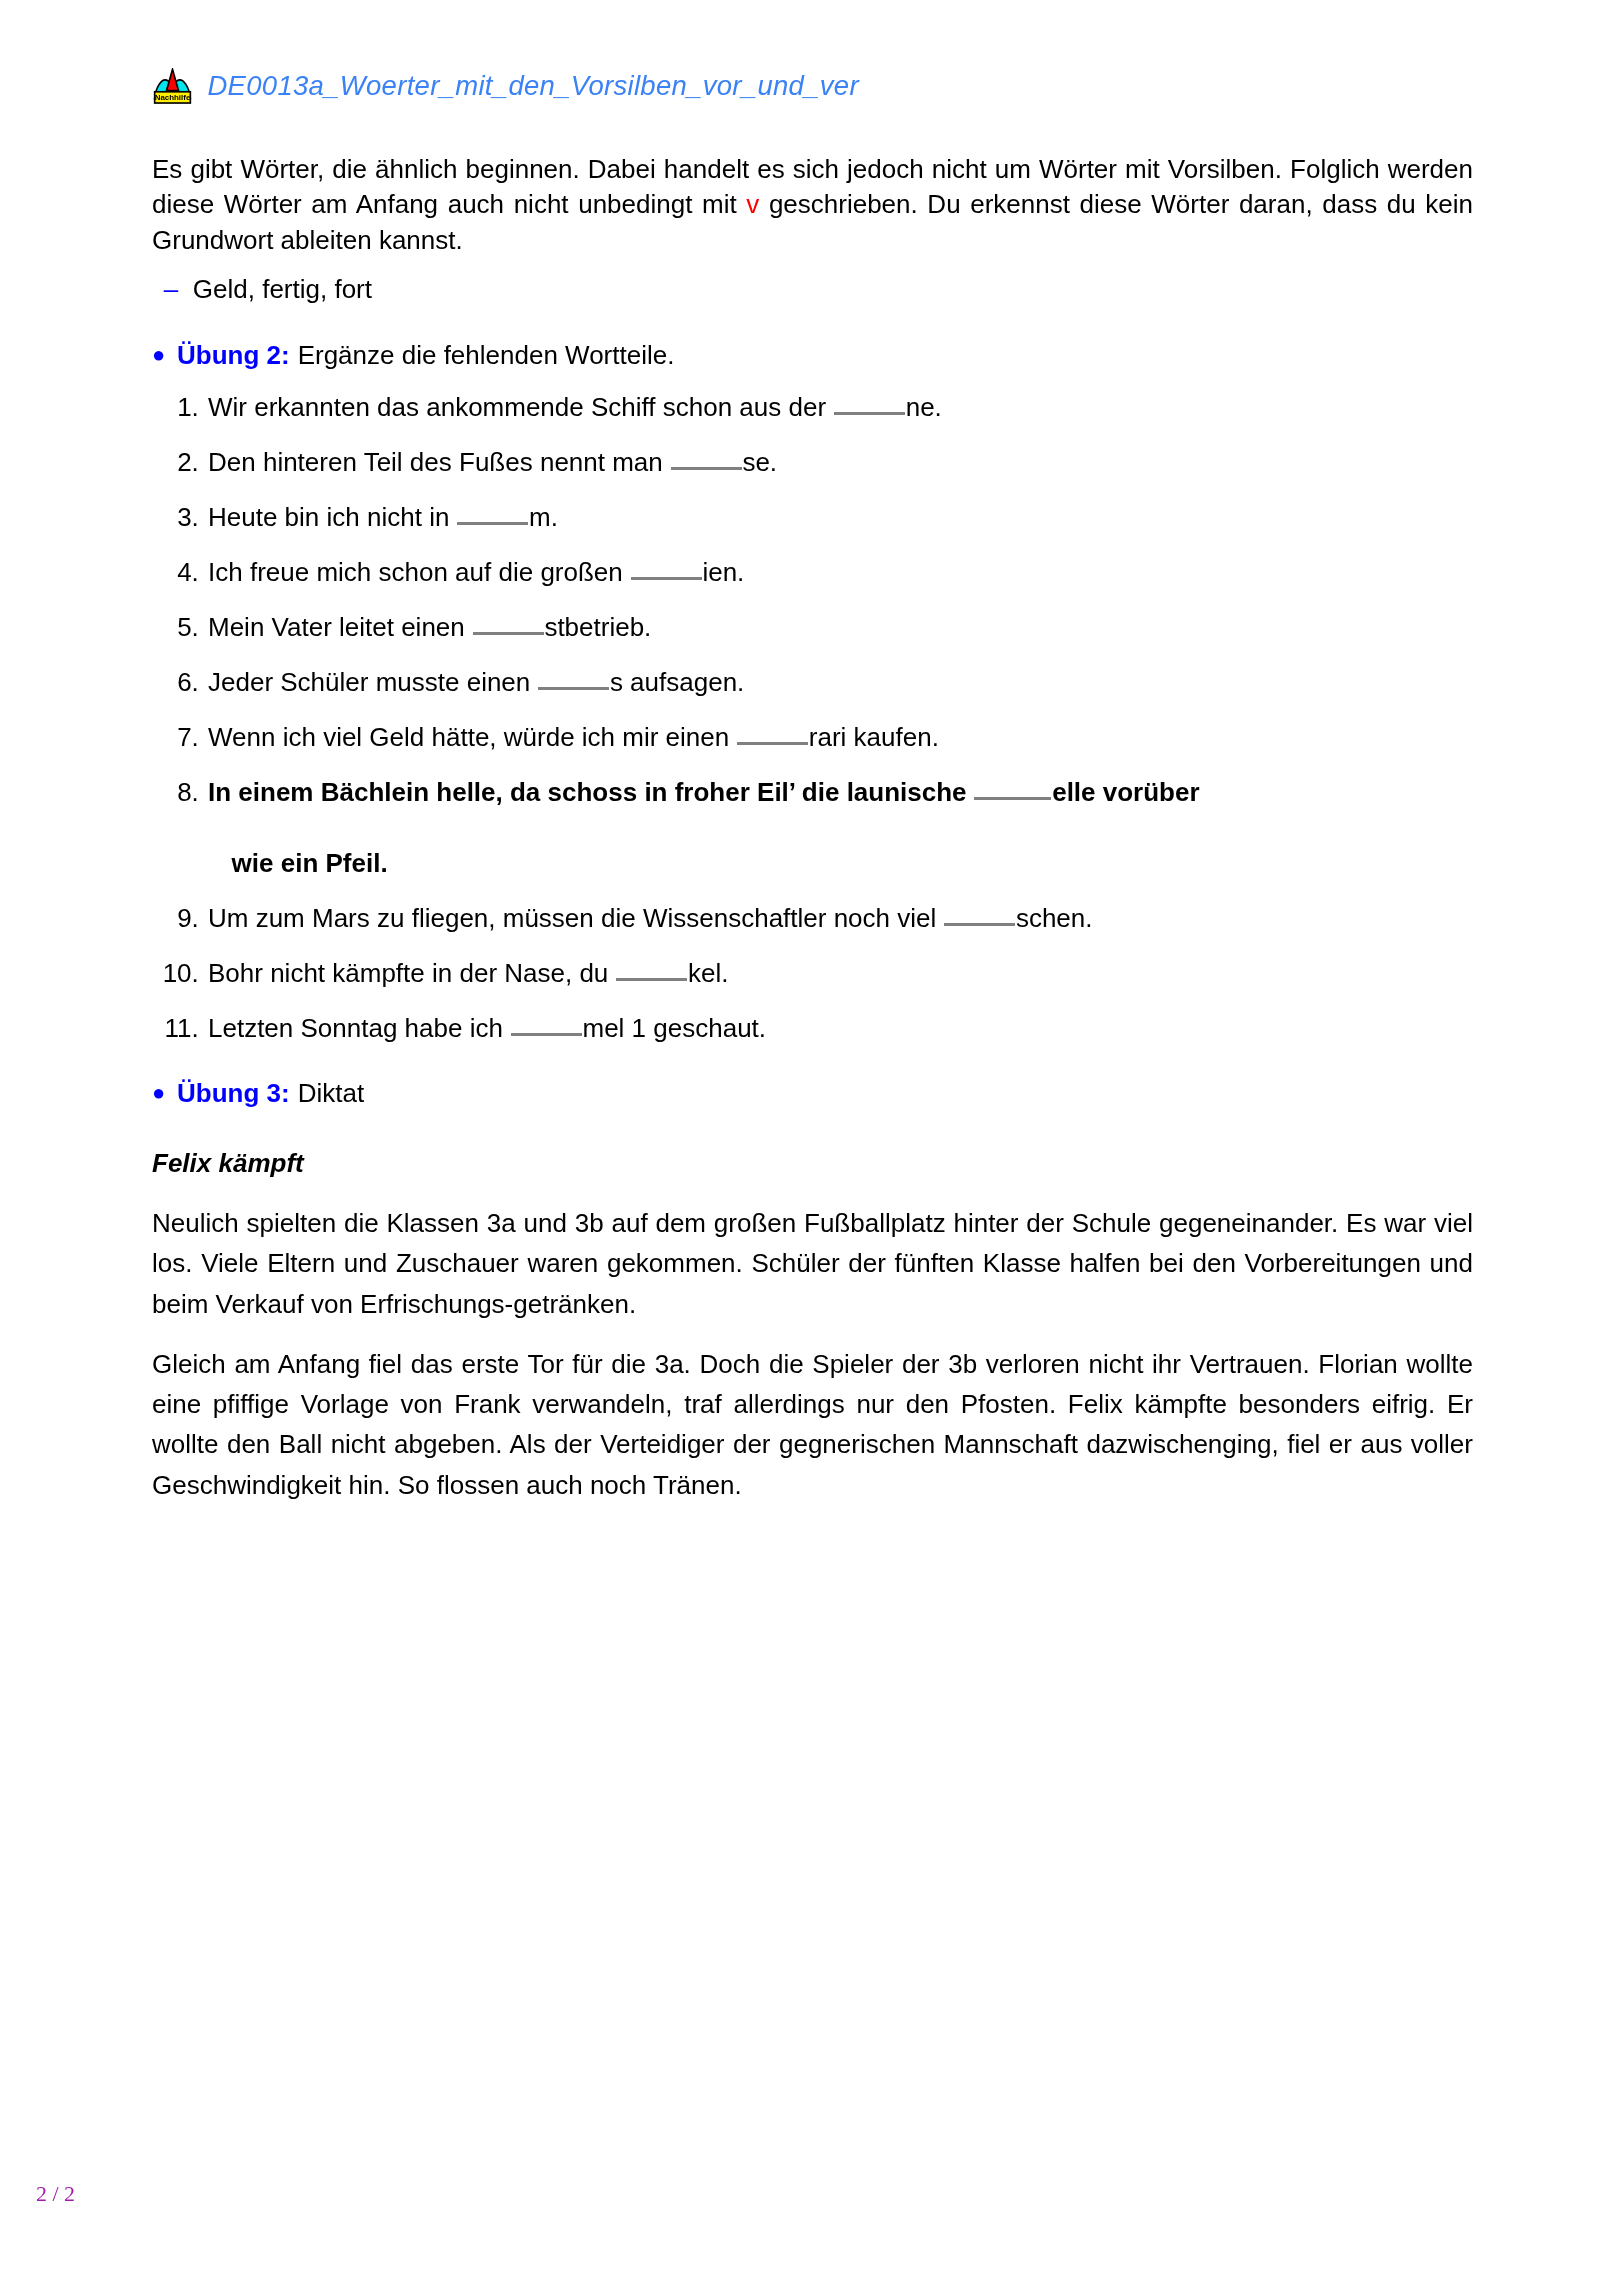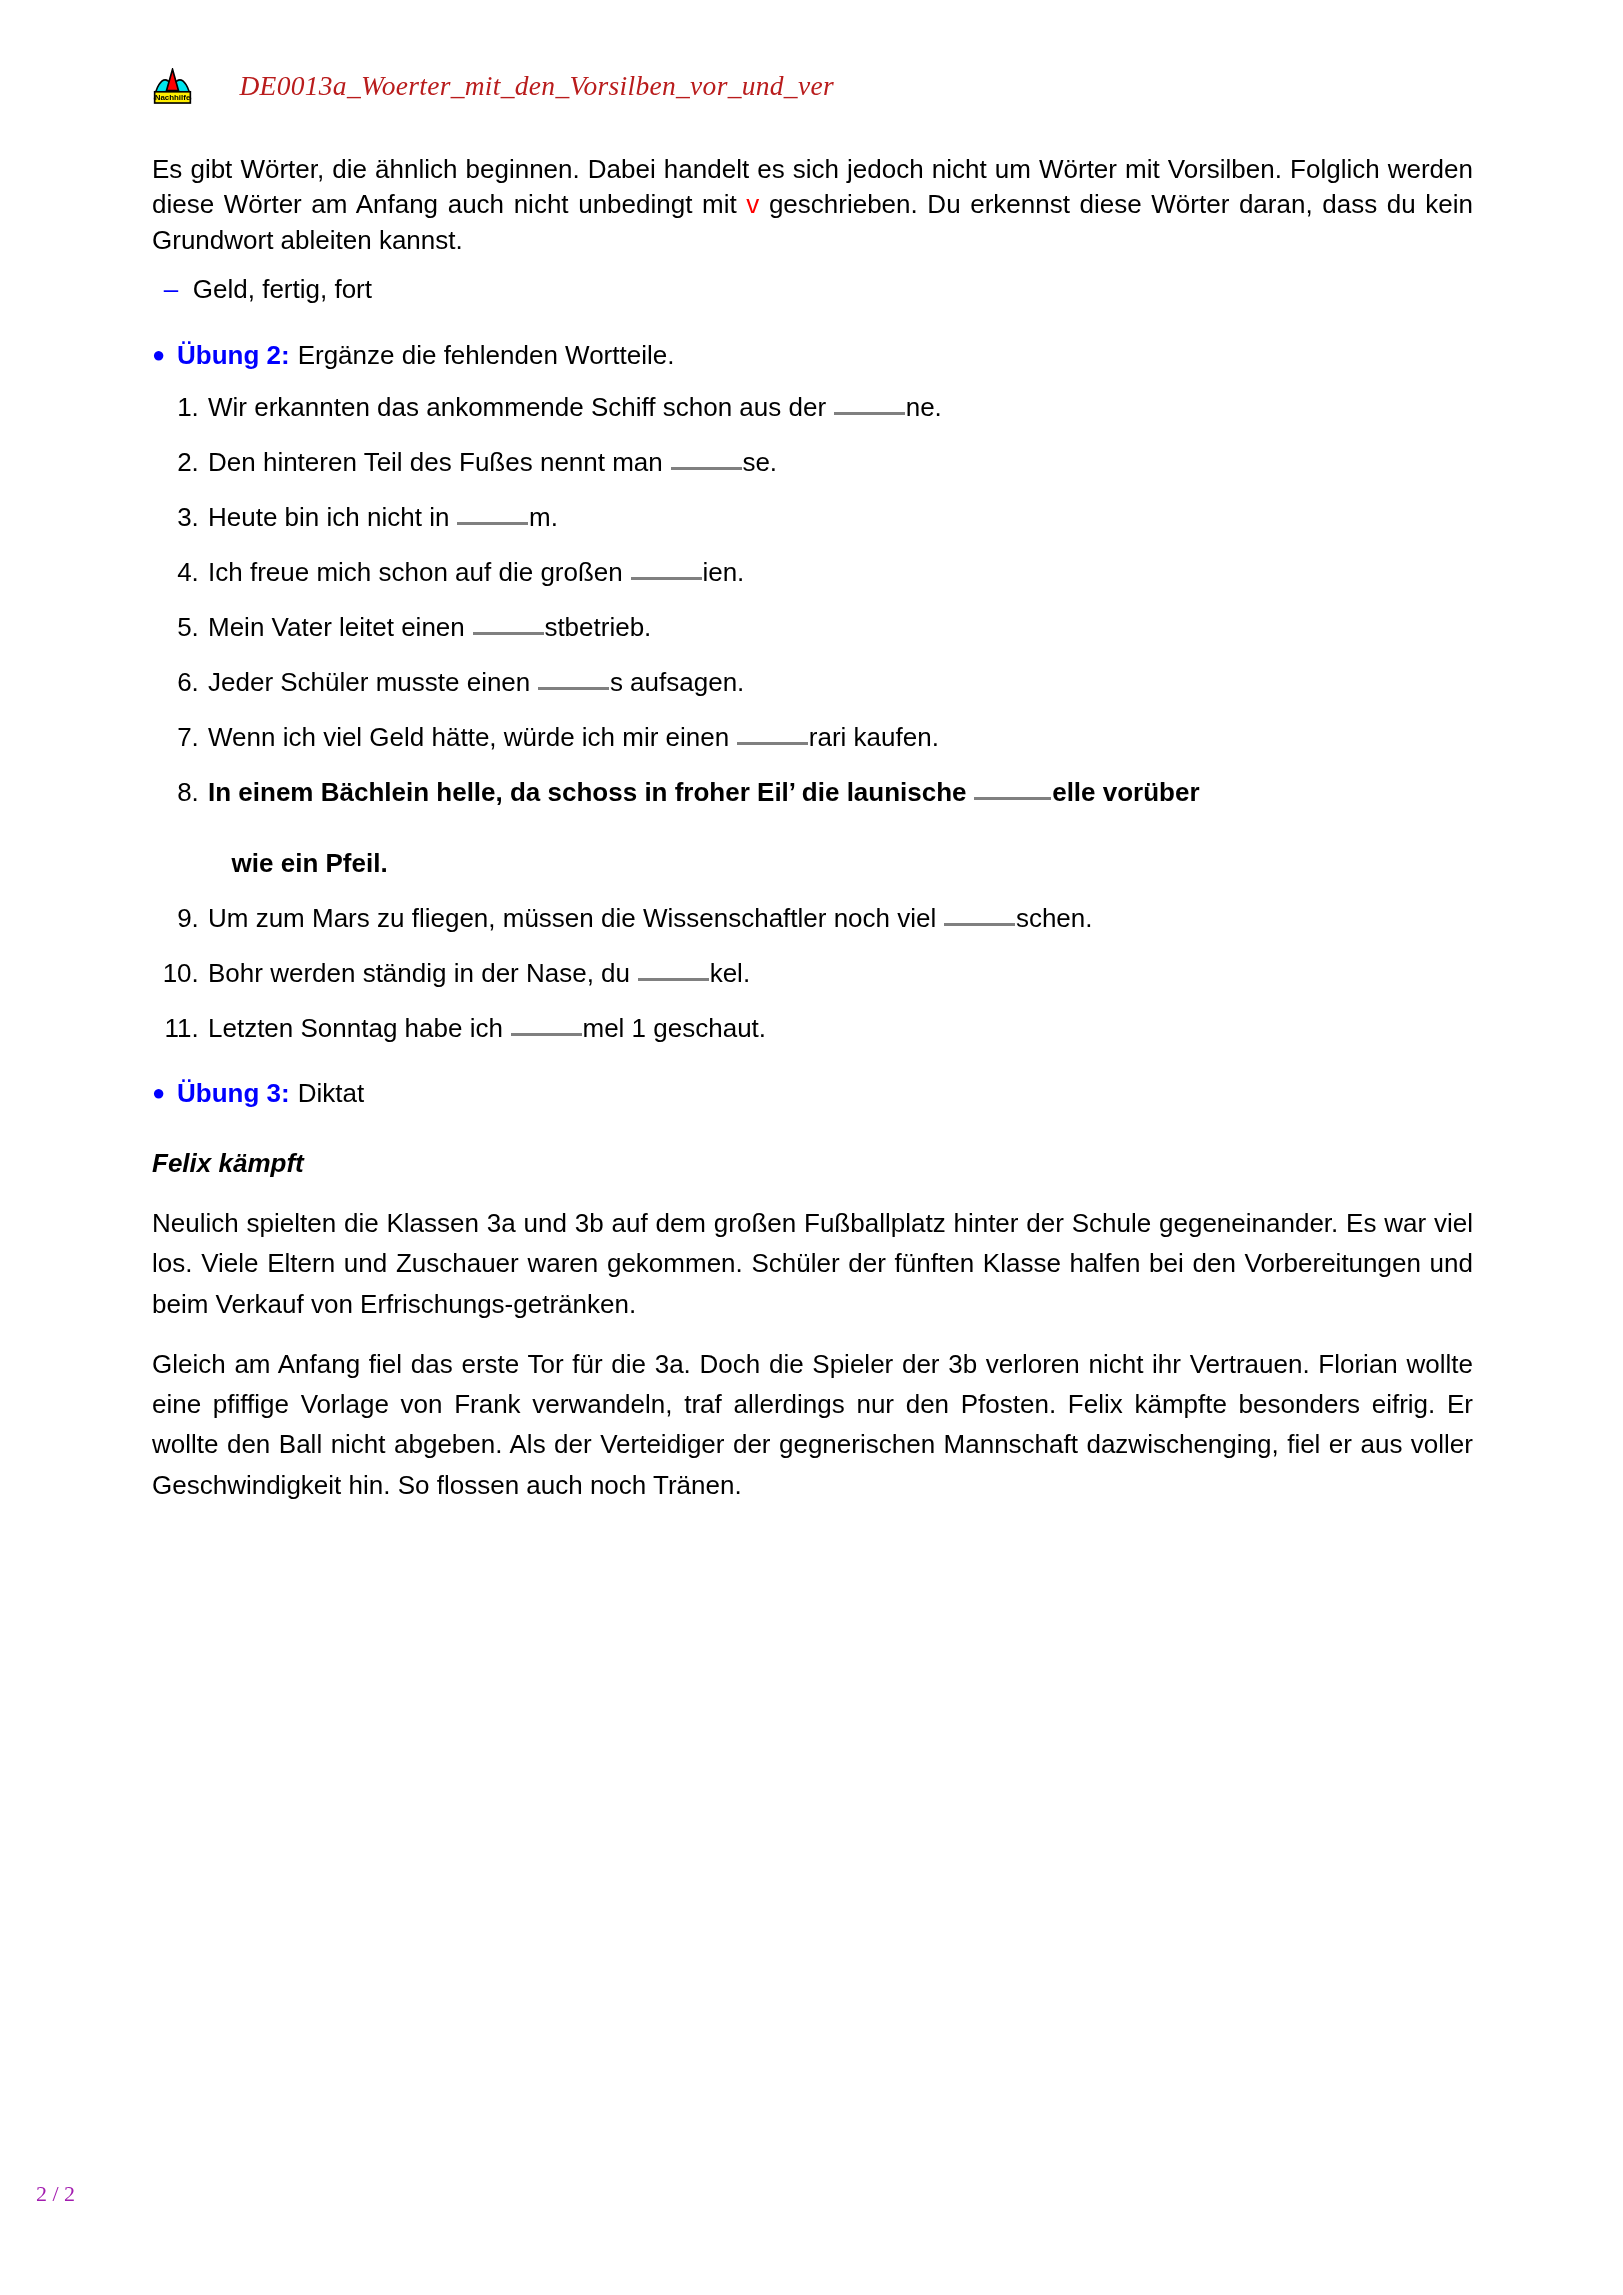--- a/index.html
+++ b/index.html
@@ -32,28 +32,27 @@
     gap: 14.4px;
   }
   .logo {
     width: 41px;
     height: 37px;
     position: relative;
     flex: 0 0 auto;
   }
   .logo svg { display: block; }
   .header-title {
-    font-family: Liberation Serif, serif;
+    font-family: Liberation Sans, sans-serif;
     font-style: italic;
     font-size: 27.5px;
     letter-spacing: 0.3px;
     white-space: nowrap;
     line-height: 1;
-    color: #b91c1c;
-    margin-left: 32px;
+    color: #3b82f6;
   }
 
   
   .content {
     position: absolute;
     left: 152px;
     top: 152px;
     width: 1321px;
   }
 
@@ -255,21 +254,21 @@
         <span class="num-body justified"><span>In einem Bächlein helle, da schoss in froher Eil’ die launische </span><span class="blank wide"></span><span>elle vorüber</span><span class="wrapline">wie ein Pfeil.</span></span>
       </li>
 
       <li class="num-item">
         <span class="num-marker">9.</span>
         <span class="num-body"><span>Um zum Mars zu fliegen, müssen die Wissenschaftler noch viel </span><span class="blank"></span><span>schen.</span></span>
       </li>
 
       <li class="num-item">
         <span class="num-marker">10.</span>
-        <span class="num-body"><span>Bohr werden ständig in der Nase, du </span><span class="blank"></span><span>kel.</span></span>
+        <span class="num-body"><span>Bohr nicht kämpfte in der Nase, du </span><span class="blank"></span><span>kel.</span></span>
       </li>
 
       <li class="num-item">
         <span class="num-marker">11.</span>
         <span class="num-body"><span>Letzten Sonntag habe ich </span><span class="blank"></span><span>mel 1 geschaut.</span></span>
       </li>
 
     </ul>
 
     <div class="ex-head">

